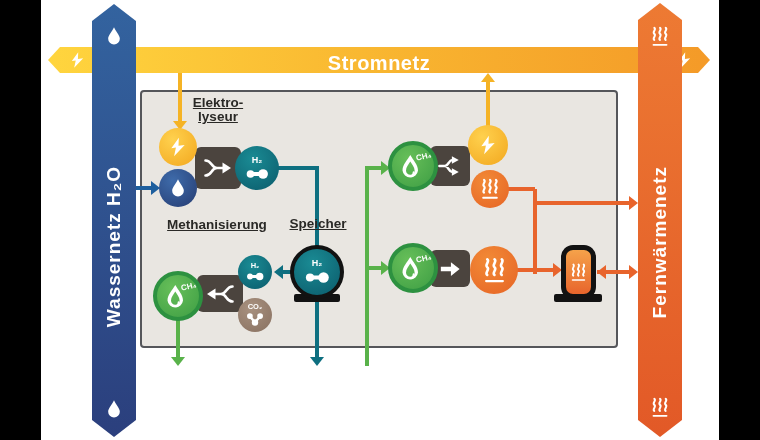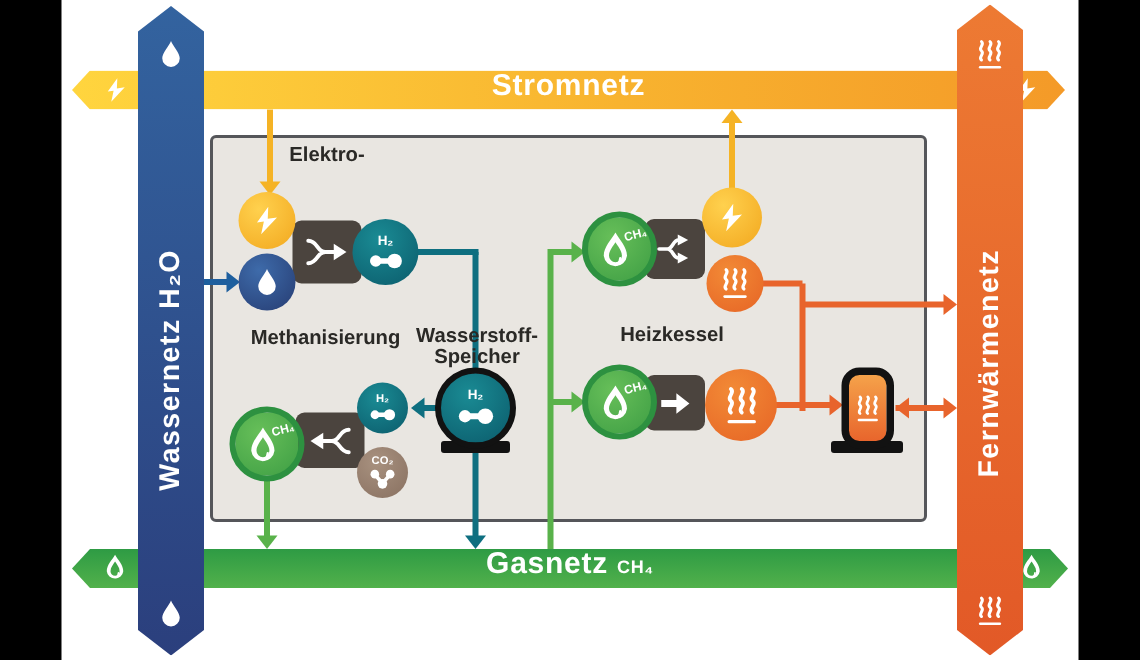--- a/index.html
+++ b/index.html
@@ -25,21 +25,21 @@
   .ah.c-green{border-left-color:#59B24A;border-right-color:#59B24A;border-top-color:#59B24A;border-bottom-color:#59B24A;}
   .ah.c-orange{border-left-color:#E8642C;border-right-color:#E8642C;border-top-color:#E8642C;border-bottom-color:#E8642C;}
   .ah.r.c-teal,.ah.l.c-teal{border-top-color:transparent;border-bottom-color:transparent;}
   .ah.r.c-blue,.ah.l.c-blue{border-top-color:transparent;border-bottom-color:transparent;}
   .ah.r.c-green,.ah.l.c-green{border-top-color:transparent;border-bottom-color:transparent;}
   .ah.r.c-orange,.ah.l.c-orange{border-top-color:transparent;border-bottom-color:transparent;}
   .ah.d.c-teal,.ah.u.c-teal{border-left-color:transparent;border-right-color:transparent;}
   .ah.d.c-yellow,.ah.u.c-yellow{border-left-color:transparent;border-right-color:transparent;}
   .ah.d.c-green,.ah.u.c-green{border-left-color:transparent;border-right-color:transparent;}
   
-  .hbar{position:absolute;height:26px;display:flex;align-items:flex-start;justify-content:center;
+  .hbar{position:absolute;height:26px;display:flex;align-items:flex-end;justify-content:center;
         clip-path:polygon(0 50%,12px 0,calc(100% - 12px) 0,100% 50%,calc(100% - 12px) 100%,12px 100%);}
   .hbar .label{color:#fff;font-weight:bold;font-size:20px;letter-spacing:.5px;line-height:1;}
   .hbar .sub,.vbar .sub{font-size:12px;font-weight:bold;}
   .hbar .end-ic{position:absolute;top:50%;transform:translateY(-50%);}
   
   .vbar{position:absolute;width:44px;
         clip-path:polygon(50% 0,100% 17px,100% calc(100% - 17px),50% 100%,0 calc(100% - 17px),0 17px);}
   .vbar .vlabel{position:absolute;inset:0;display:flex;align-items:center;justify-content:center;}
   .vbar .vlabel span{writing-mode:vertical-rl;transform:rotate(180deg);white-space:nowrap;
         color:#fff;font-weight:bold;font-size:19px;letter-spacing:1px;}
@@ -49,21 +49,21 @@
   .node{position:absolute;border-radius:50%;display:flex;flex-direction:column;align-items:center;justify-content:center;box-sizing:border-box;}
   .n-yellow{background:radial-gradient(circle at 36% 30%,#FFD14E,#F2A71E);}
   .n-blue{background:radial-gradient(circle at 36% 30%,#3E6BAA,#263C72);}
   .n-teal{background:radial-gradient(circle at 40% 30%,#1A8B94,#0B5B6B);}
   .n-orange{background:radial-gradient(circle at 38% 30%,#F28A36,#E66425);}
   .n-co2{background:radial-gradient(circle at 38% 30%,#A8917F,#887060);}
   .n-ch4{border:4px solid #2D9140;background:radial-gradient(circle at 38% 32%,#67BF59,#3E9E44);}
   .mol-label{color:#fff;font-weight:bold;line-height:1;margin-bottom:2px;}
   .ch4-label{position:absolute;top:7px;right:3px;color:#fff;font-weight:bold;font-size:8px;transform:rotate(-14deg);}
   .procbox{position:absolute;background:#4B443E;border-radius:6px;display:flex;align-items:center;justify-content:center;}
-  .blabel{position:absolute;text-align:center;color:#2A2926;font-weight:bold;font-size:13.5px;line-height:14px;}
+  .blabel{position:absolute;text-align:center;color:#2A2926;font-weight:bold;font-size:13.5px;line-height:14px;text-decoration:underline;}
   .tankbase{position:absolute;background:#121212;border-radius:2px;}
   .wtank{position:absolute;box-sizing:border-box;border:5px solid #121212;border-radius:12px;
          background:linear-gradient(180deg,#F5A24A,#E8652C);display:flex;align-items:center;justify-content:center;}
   .ic{display:block;}
 </style>
 </head>
 <body>
 
 <svg width="0" height="0" style="position:absolute">
   <defs>
@@ -146,20 +146,21 @@
   <div class="seg orange" style="left:494px;top:201px;width:96px;height:4px"></div>
   <div class="ah r c-orange" style="left:588px;top:196px"></div>
   <div class="seg orange" style="left:475px;top:268px;width:39px;height:4px"></div>
   <div class="ah r c-orange" style="left:512px;top:263px"></div>
   <div class="seg orange" style="left:556px;top:270px;width:34px;height:4px"></div>
   <div class="ah r c-orange" style="left:588px;top:265px"></div>
   <div class="ah l c-orange" style="left:556px;top:265px"></div>
 
   <div class="blabel" style="left:117px;top:96px;width:120px;">
     <div>Elektro-</div>
+        <div>lyseur</div>
   </div>
   <div class="procbox" style="left:154px;top:147px;width:46px;height:42px;">
     <svg class="ic" width="30" height="24" viewBox="0 0 30 24">
           <use href="#merge-r"></use>
         </svg>
   </div>
   <div class="node n-yellow" style="left:118px;top:128px;width:38px;height:38px;">
     <svg class="ic" width="20" height="20" viewBox="0 0 24 24">
           <use href="#bolt"></use>
         </svg>
@@ -195,21 +196,20 @@
         </svg>
   </div>
   <div class="node n-co2" style="left:197px;top:298px;width:34px;height:34px;">
     <span class="mol-label" style="font-size:7.5px;">CO₂</span>
     <svg class="ic" width="18" height="15" viewBox="0 0 26 22">
           <use href="#co2mol"></use>
         </svg>
   </div>
 
   <div class="blabel" style="left:197px;top:217px;width:160px;">
-    <div>Wasserstoff-</div>
         <div>Speicher</div>
   </div>
   <div class="tankbase" style="left:253px;top:294px;width:46px;height:8px;"></div>
   <div class="node n-teal" style="left:249px;top:245px;width:54px;height:54px;border:4px solid #121212;">
     <span class="mol-label" style="font-size:9px;">H₂</span>
     <svg class="ic" width="28" height="15" viewBox="0 0 30 16">
           <use href="#h2mol"></use>
         </svg>
   </div>
 
@@ -229,21 +229,20 @@
           <use href="#bolt"></use>
         </svg>
   </div>
   <div class="node n-orange" style="left:430px;top:170px;width:38px;height:38px;">
     <svg class="ic" width="22" height="24" viewBox="0 0 24 26">
           <use href="#heat"></use>
         </svg>
   </div>
 
   <div class="blabel" style="left:347px;top:216px;width:120px;">
-        <div>Heizkessel</div>
   </div>
   <div class="procbox" style="left:389px;top:250px;width:40px;height:37px;">
     <svg class="ic" width="24" height="22" viewBox="0 0 26 24">
           <use href="#arrow-r"></use>
         </svg>
   </div>
   <div class="node n-ch4" style="left:347px;top:243px;width:50px;height:50px;">
     <svg class="ic" width="24" height="28" viewBox="0 0 24 28" style="margin:4px 8px 0 2px;">
           <use href="#flame"></use>
         </svg>
@@ -265,29 +264,20 @@
   <div class="hbar" style="left:7px;top:47px;width:662px;background:linear-gradient(90deg,#FFD53E,#F8B32F 55%,#F49A28);">
     <svg class="ic end-ic" style="left:21px" width="17" height="17" viewBox="0 0 24 24">
           <use href="#bolt"></use>
         </svg>
     <span class="label">Stromnetz</span>
     <svg class="ic end-ic" style="right:17px" width="17" height="17" viewBox="0 0 24 24">
           <use href="#bolt"></use>
         </svg>
   </div>
 
-  <div class="hbar" style="left:7px;top:366px;width:664px;background:linear-gradient(180deg,#2E9B44,#52B14B);">
-    <svg class="ic end-ic" style="left:20px" width="17" height="20" viewBox="0 0 24 28">
-          <use href="#flame"></use>
-        </svg>
-    <span class="label"><span>Gasnetz</span>&nbsp;<span class="sub">CH₄</span></span>
-    <svg class="ic end-ic" style="right:16px" width="17" height="20" viewBox="0 0 24 28">
-          <use href="#flame"></use>
-        </svg>
-  </div>
 
   <div class="vbar" style="left:51px;top:4px;height:433px;background:linear-gradient(180deg,#33639F,#2B3F7D);">
     <svg class="ic ic-top" width="20" height="20" viewBox="0 0 24 24">
           <use href="#drop"></use>
         </svg>
     <div class="vlabel" style="padding-top:52px;">
       <span><span>Wassernetz</span>&nbsp;<span class="sub">H₂O</span></span>
     </div>
     <svg class="ic ic-bottom" width="20" height="20" viewBox="0 0 24 24">
           <use href="#drop"></use>

